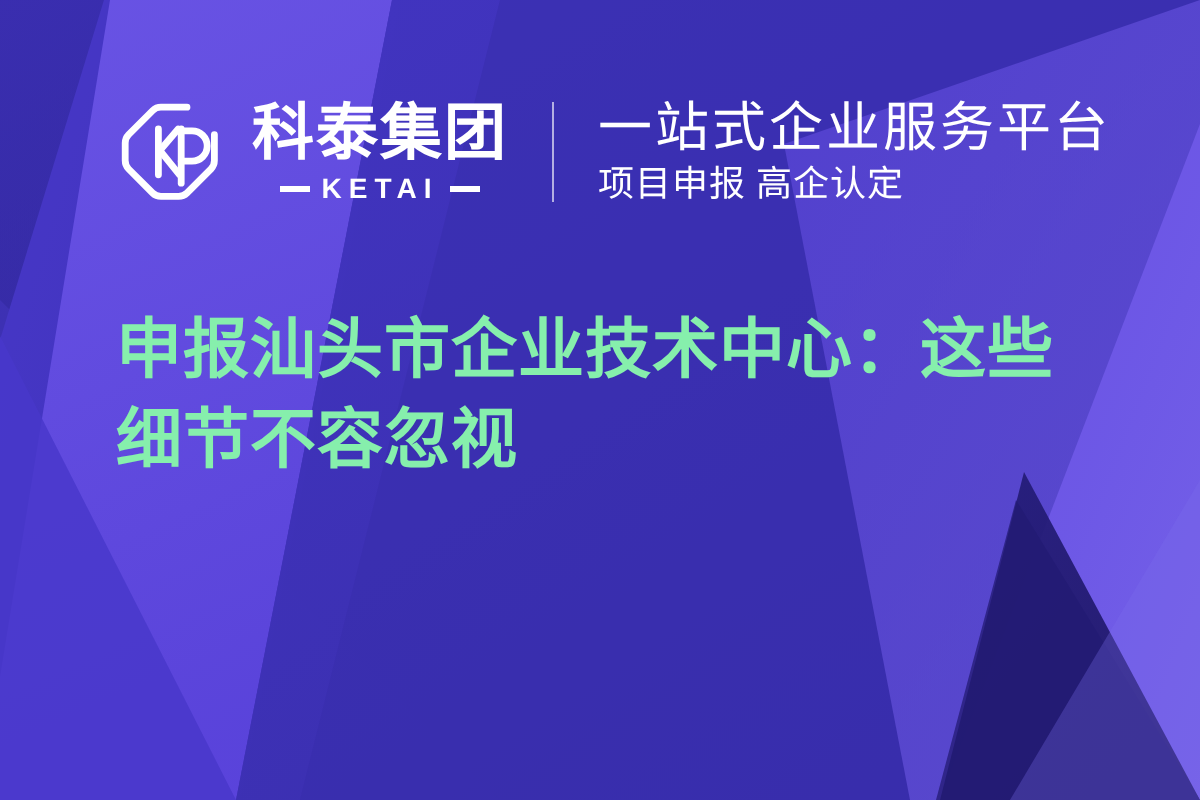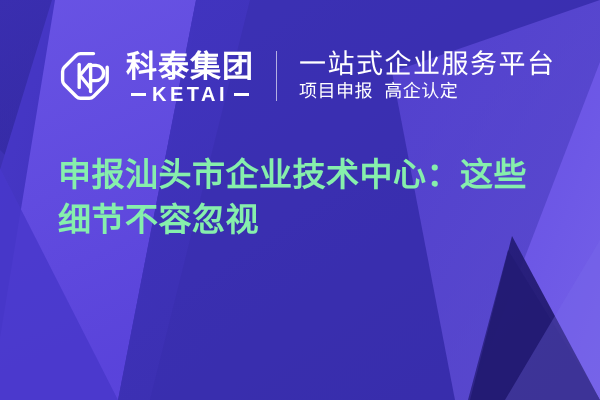--- a/index.html
+++ b/index.html
@@ -74,21 +74,21 @@
   }
   .brand-rule {
     display: block;
     width: 15px;
     height: 3px;
     background: #ffffff;
     flex: 0 0 15px;
   }
   .brand-en {
     color: #ffffff;
-    font-size: 20px;
+    font-size: 14px;
     line-height: 17px;
     font-weight: 700;
     letter-spacing: 3.5px;
     white-space: nowrap;
     font-family: "Liberation Sans", "DejaVu Sans", sans-serif;
   }
 
   .v-divider {
     width: 1px;
     height: 50px;
@@ -113,21 +113,21 @@
     font-family: "Liberation Sans", "DejaVu Sans", sans-serif;
   }
   .tagline-sub {
     color: #ffffff;
     font-size: 18px;
     line-height: 23px;
     font-weight: 400;
     letter-spacing: 0.5px;
     white-space: nowrap;
     margin-top: 1px;
-    font-family: Liberation Mono, monospace;
+    font-family: Liberation Serif, serif;
   }
 
   
   .headline {
     position: absolute;
     left: 58px;
     top: 152px;
     width: 500px;
     z-index: 3;
     color: #86efac;

